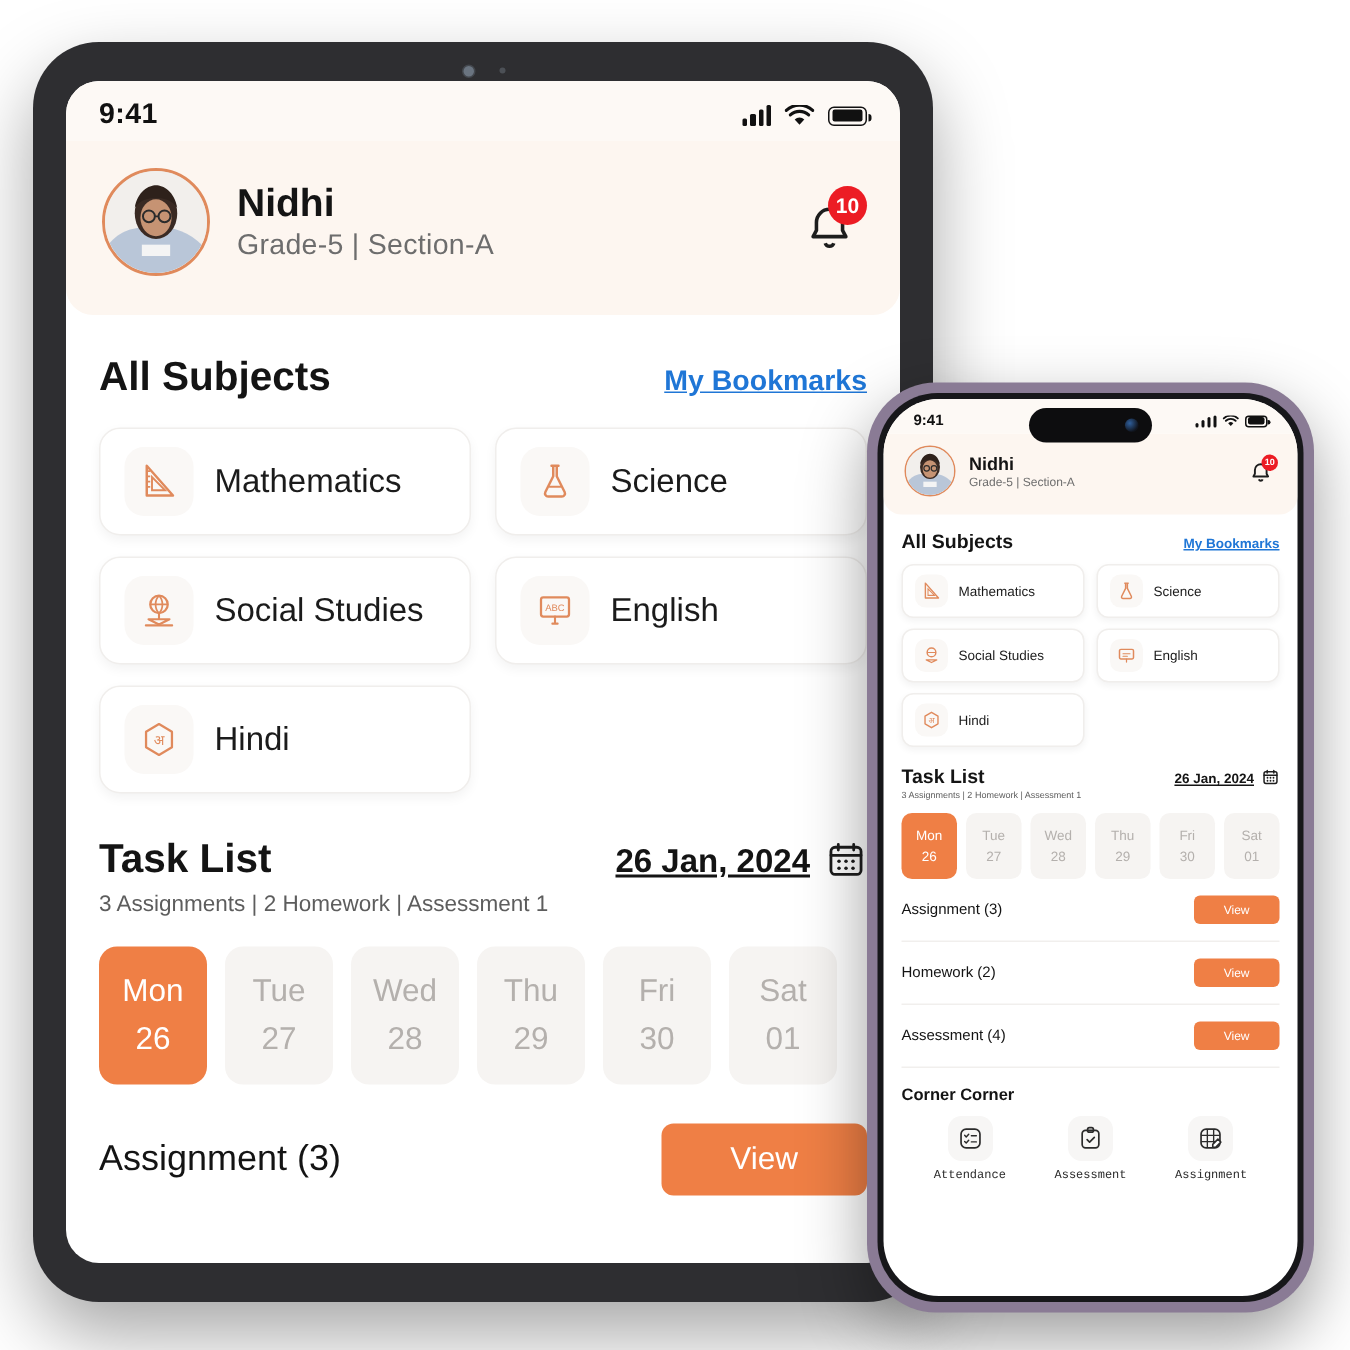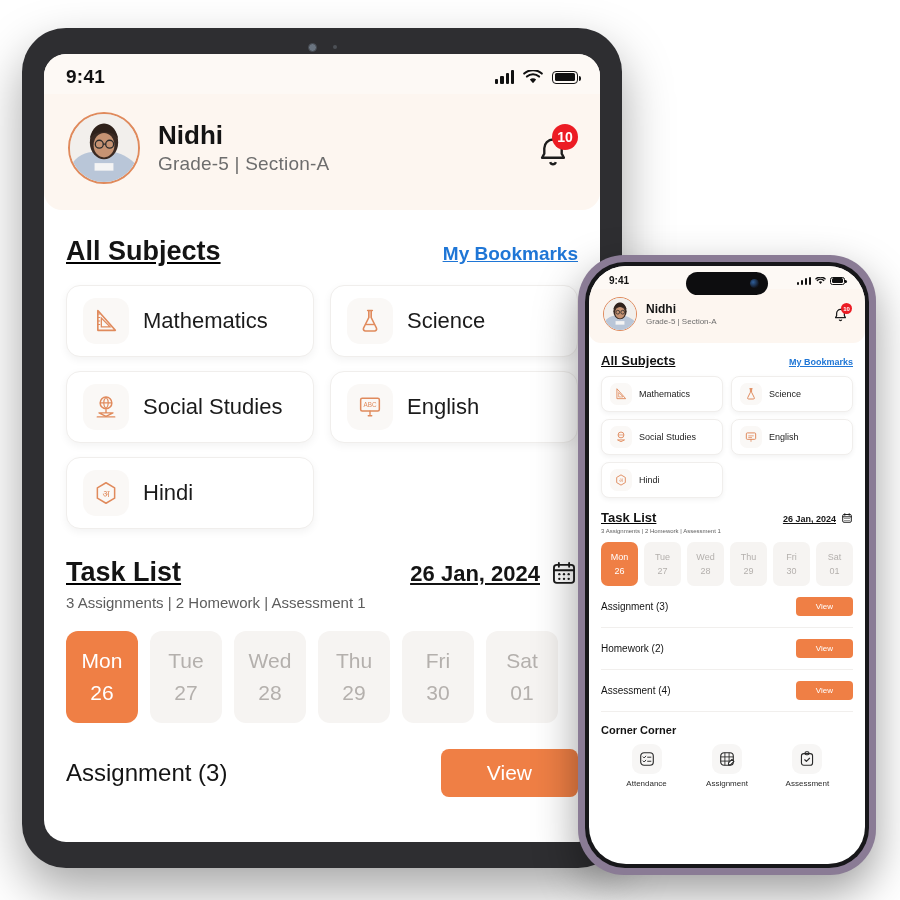--- a/index.html
+++ b/index.html
@@ -71,21 +71,21 @@
   .bell-wrap svg { position:absolute; left: 2px; top: 8px; }
   .badge {
     position: absolute; right: -2px; top: -2px;
     min-width: 26px; height: 26px; border-radius: 13px;
     background: #ec1c24; color: #fff; font-size: 14px; font-weight: bold;
     display: flex; align-items: center; justify-content: center; padding: 0 5px;
   }
 
   
   .t-body { padding: 26px 22px 0 22px; }
-  .row-between { display: flex; align-items: baseline; justify-content: space-between; text-decoration: underline; }
+  .row-between { display: flex; align-items: baseline; justify-content: space-between; }
   .h-title { font-size: 27px; font-weight: bold; color: #141414; }
   .link { font-size: 19px; color: #1f76d6; text-decoration: underline; font-weight: 600; }
 
   .subject-grid {
     margin-top: 18px; display: grid; grid-template-columns: 1fr 1fr;
     gap: 14px 16px;
   }
   .subject {
     display: flex; align-items: center; gap: 14px;
     background: #fff; border: 1px solid #f0eeec; border-radius: 14px;
@@ -198,21 +198,21 @@
   .p-day.active .d, .p-day.active .n { color:#fff; font-weight:500; }
 
   .p-task-row { display:flex; align-items:center; justify-content:space-between;
     padding: 11px 0; border-bottom: 1px solid #f1efed; }
   .p-task-name { font-size: 10px; color:#141414; font-weight:500; }
   .p-view-btn { background:#ef7f45; color:#fff; border:none; border-radius:4px;
     font-size: 8px; padding: 5px 20px; font-family: inherit; }
 
   .p-corner-title { font-size: 11px; font-weight: bold; color:#141414; margin-top: 12px; }
   .p-nav { display:flex; justify-content: space-between; margin-top: 8px; padding: 0 6px; }
-  .p-nav-item { display:flex; flex-direction:column; align-items:center; gap:5px; width: 33%; }
+  .p-nav-item { display:flex; flex-direction:column; align-items:center; gap:5px; width: 33%; font-family: Liberation Mono, monospace; }
   .p-nav-ico { width: 30px; height: 30px; border-radius: 9px; background:#f7f6f5;
     display:flex; align-items:center; justify-content:center; }
   .p-nav-label { font-size: 8px; color:#2b2b2b; }
 </style>
 </head>
 <body>
 
 <div id="stage">
 
   <div class="tablet">
@@ -566,37 +566,37 @@
                   <rect x="3.6" y="3.6" width="16.8" height="16.8" rx="4.5" fill="none" stroke="#2b2b2b" stroke-width="1.5"></rect>
                   <path d="M6.8 9.2l1.4 1.4 2.2-2.4M12.8 9.6h4.4" stroke="#2b2b2b" stroke-width="1.3" fill="none" stroke-linecap="round" stroke-linejoin="round"></path>
                   <path d="M6.8 14.6l1.4 1.4 2.2-2.4M12.8 15h4.4" stroke="#2b2b2b" stroke-width="1.3" fill="none" stroke-linecap="round" stroke-linejoin="round"></path>
                 </svg>
               </span>
               <span class="p-nav-label">Attendance</span>
             </div>
             <div class="p-nav-item">
               <span class="p-nav-ico">
                 <svg width="18" height="18" viewBox="0 0 24 24">
+                  <rect x="4.6" y="4.8" width="14.8" height="15.6" rx="3" fill="none" stroke="#2b2b2b" stroke-width="1.5"></rect>
+                  <rect x="9.4" y="2.4" width="5.2" height="4" rx="1.6" fill="none" stroke="#2b2b2b" stroke-width="1.5"></rect>
+                  <path d="M9 13l2.2 2.3L15.4 11" fill="none" stroke="#2b2b2b" stroke-width="1.5" stroke-linecap="round" stroke-linejoin="round"></path>
+                </svg>
+              </span>
+              <span class="p-nav-label">Assessment</span>
+            </div>
+            <div class="p-nav-item">
+              <span class="p-nav-ico">
+                <svg width="18" height="18" viewBox="0 0 24 24">
                   <rect x="3.6" y="3.6" width="16.8" height="16.8" rx="4.5" fill="none" stroke="#2b2b2b" stroke-width="1.5"></rect>
                   <path d="M9.2 3.8v16.4M14.8 3.8v16.4M3.8 9.2h16.4M3.8 14.8h16.4" stroke="#2b2b2b" stroke-width="1.2"></path>
                   <path d="M18.6 12.6l2.6 2.6-4.6 4.6h-2.6v-2.6z" fill="#fff" stroke="#2b2b2b" stroke-width="1.4" stroke-linejoin="round"></path>
                 </svg>
               </span>
               <span class="p-nav-label">Assignment</span>
             </div>
-            <div class="p-nav-item">
-              <span class="p-nav-ico">
-                <svg width="18" height="18" viewBox="0 0 24 24">
-                  <rect x="4.6" y="4.8" width="14.8" height="15.6" rx="3" fill="none" stroke="#2b2b2b" stroke-width="1.5"></rect>
-                  <rect x="9.4" y="2.4" width="5.2" height="4" rx="1.6" fill="none" stroke="#2b2b2b" stroke-width="1.5"></rect>
-                  <path d="M9 13l2.2 2.3L15.4 11" fill="none" stroke="#2b2b2b" stroke-width="1.5" stroke-linecap="round" stroke-linejoin="round"></path>
-                </svg>
-              </span>
-              <span class="p-nav-label">Assessment</span>
-            </div>
           </div>
 
         </div>
       </div>
     </div>
   </div>
 
 </div>
 
 </body></html>

